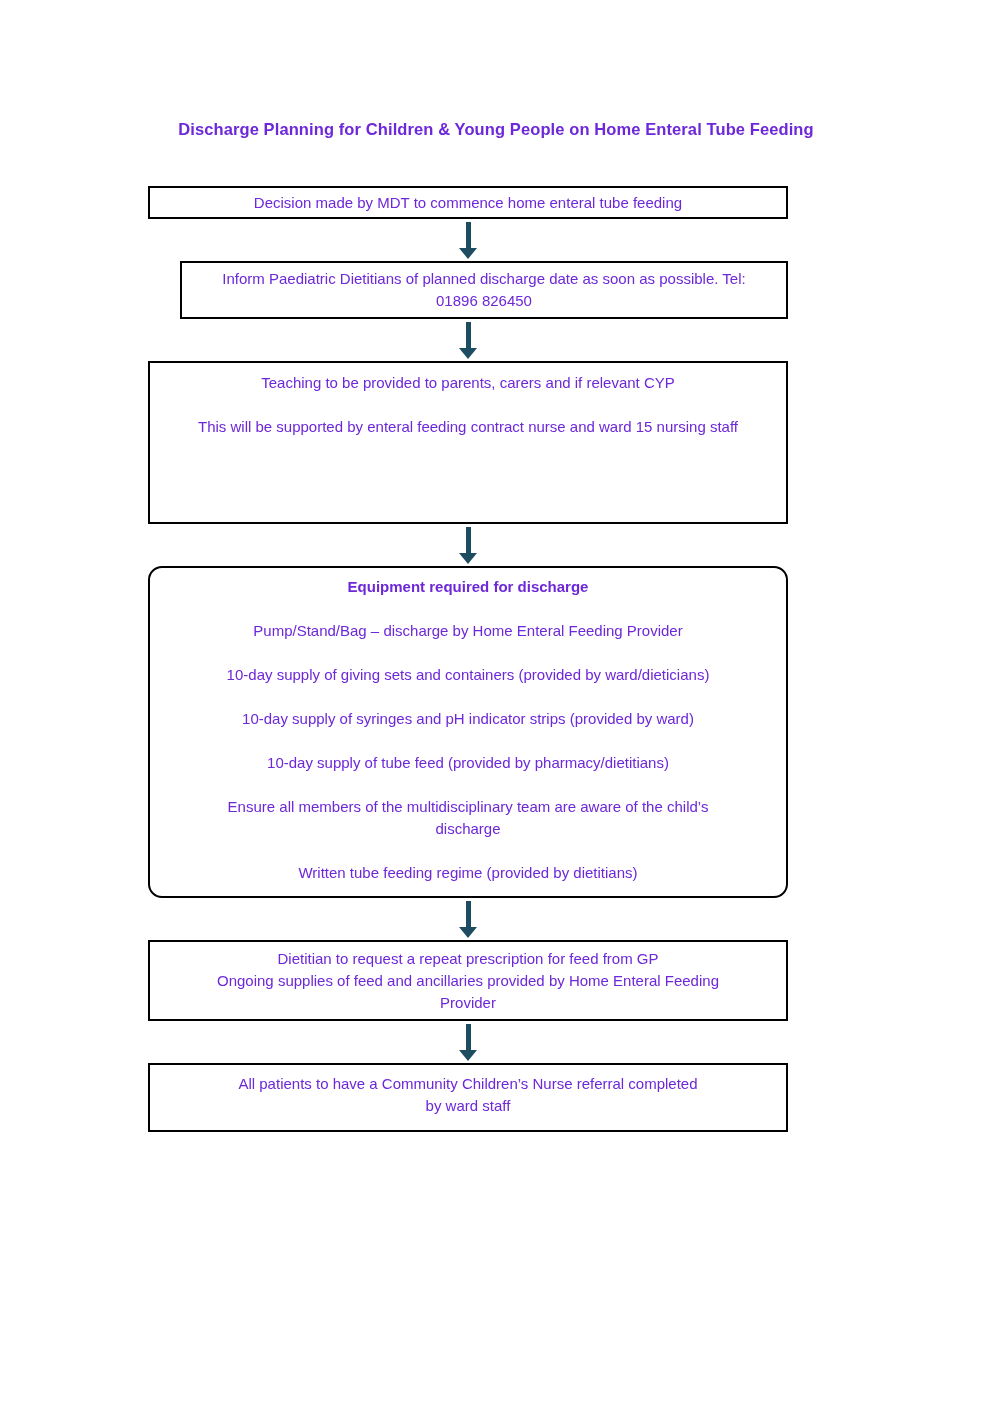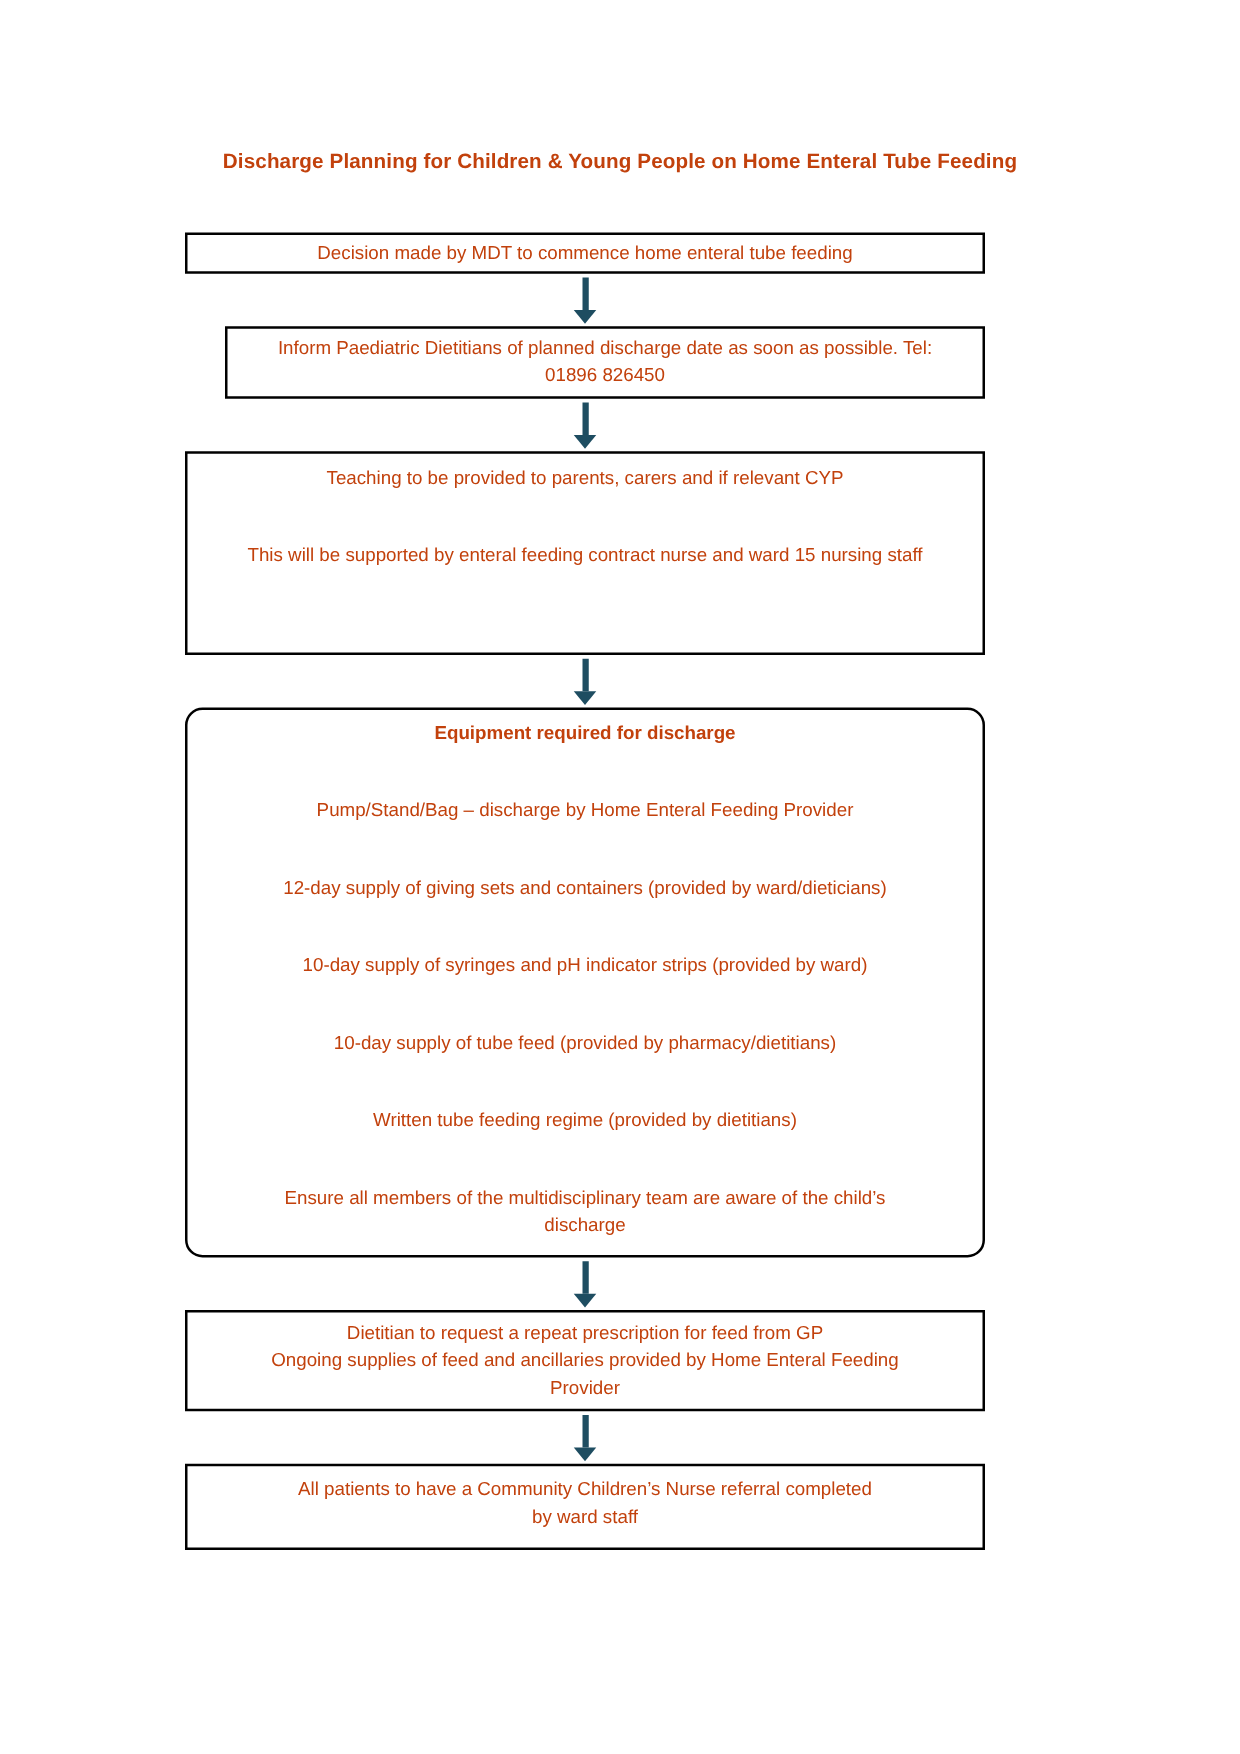--- a/index.html
+++ b/index.html
@@ -2,21 +2,21 @@
 <html><head>
 <meta charset="utf-8">
 <style>
   html, body { margin: 0; padding: 0; background: #ffffff; }
   .page {
     position: relative;
     width: 992px;
     height: 1403px;
     background: #ffffff;
     font-family: "Liberation Sans", sans-serif;
-    color: #c2410c;
+    color: #6d28d9;
     margin: 0 auto;
     overflow: hidden;
   }
   .doc-title {
     position: absolute;
     top: 120px;
     left: 0;
     width: 100%;
     text-align: center;
     font-size: 16.5px;
@@ -37,21 +37,21 @@
     border: 2px solid #000000;
     background: #ffffff;
     text-align: center;
     font-size: 15px;
     line-height: 22px;
     display: flex;
     flex-direction: column;
     justify-content: center;
   }
   .box p { margin: 0; white-space: pre-line; }
-  .box p + p { margin-top: 40px; }
+  .box p + p { margin-top: 22px; }
   .box p.bold { font-weight: bold; }
   .box-1 { min-height: 33px; padding: 2px 12px; }
   .box-2 { min-height: 58px; padding: 4px 12px; margin-left: 32px; }
   .box-3 { min-height: 163px; padding: 9px 12px 20px; justify-content: flex-start; align-items: center; }
   .box-4 { min-height: 331px; padding: 8px 12px 12px; justify-content: flex-start; border-radius: 14px; }
   .box-5 { min-height: 81px; padding: 5px 12px; }
   .box-6 { min-height: 67px; padding: 8px 12px 13px; justify-content: flex-start; }
   .arrow {
     height: 42px;
     display: flex;
@@ -102,26 +102,26 @@
     </div>
 
     <div class="arrow">
       <span class="arrow-stem" style="background: rgb(30, 77, 97);"></span>
       <span class="arrow-head" style="border-top-color: rgb(30, 77, 97);"></span>
     </div>
 
     <div class="box box-4" style="border-color: rgb(0, 0, 0);">
       <p class="bold">Equipment required for discharge</p>
       <p>Pump/Stand/Bag – discharge by Home Enteral Feeding Provider</p>
-      <p>12-day supply of giving sets and containers (provided by ward/dieticians)</p>
+      <p>10-day supply of giving sets and containers (provided by ward/dieticians)</p>
       <p>10-day supply of syringes and pH indicator strips (provided by ward)</p>
       <p>10-day supply of tube feed (provided by pharmacy/dietitians)</p>
-      <p>Written tube feeding regime (provided by dietitians)</p>
       <p>Ensure all members of the multidisciplinary team are aware of the child’s
 discharge</p>
+      <p>Written tube feeding regime (provided by dietitians)</p>
     </div>
 
     <div class="arrow">
       <span class="arrow-stem" style="background: rgb(30, 77, 97);"></span>
       <span class="arrow-head" style="border-top-color: rgb(30, 77, 97);"></span>
     </div>
 
     <div class="box box-5" style="border-color: rgb(0, 0, 0);">
       <p>Dietitian to request a repeat prescription for feed from GP
 Ongoing supplies of feed and ancillaries provided by Home Enteral Feeding

